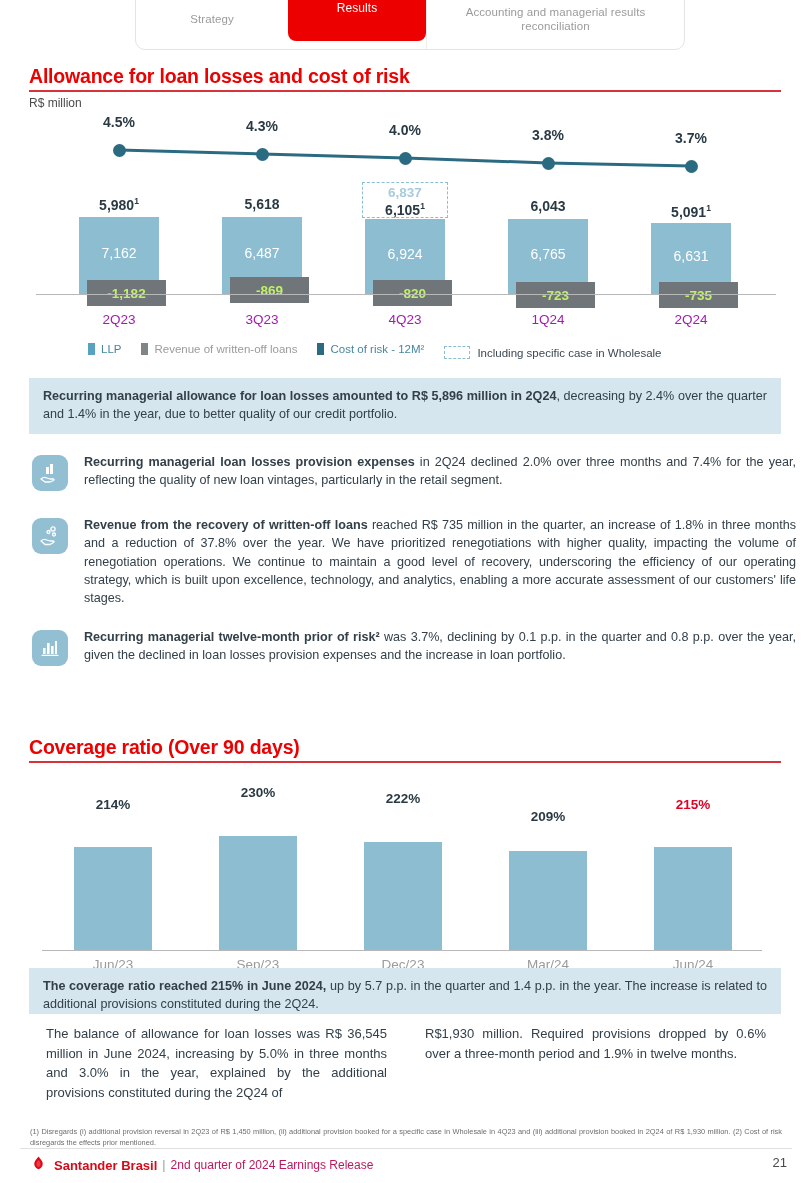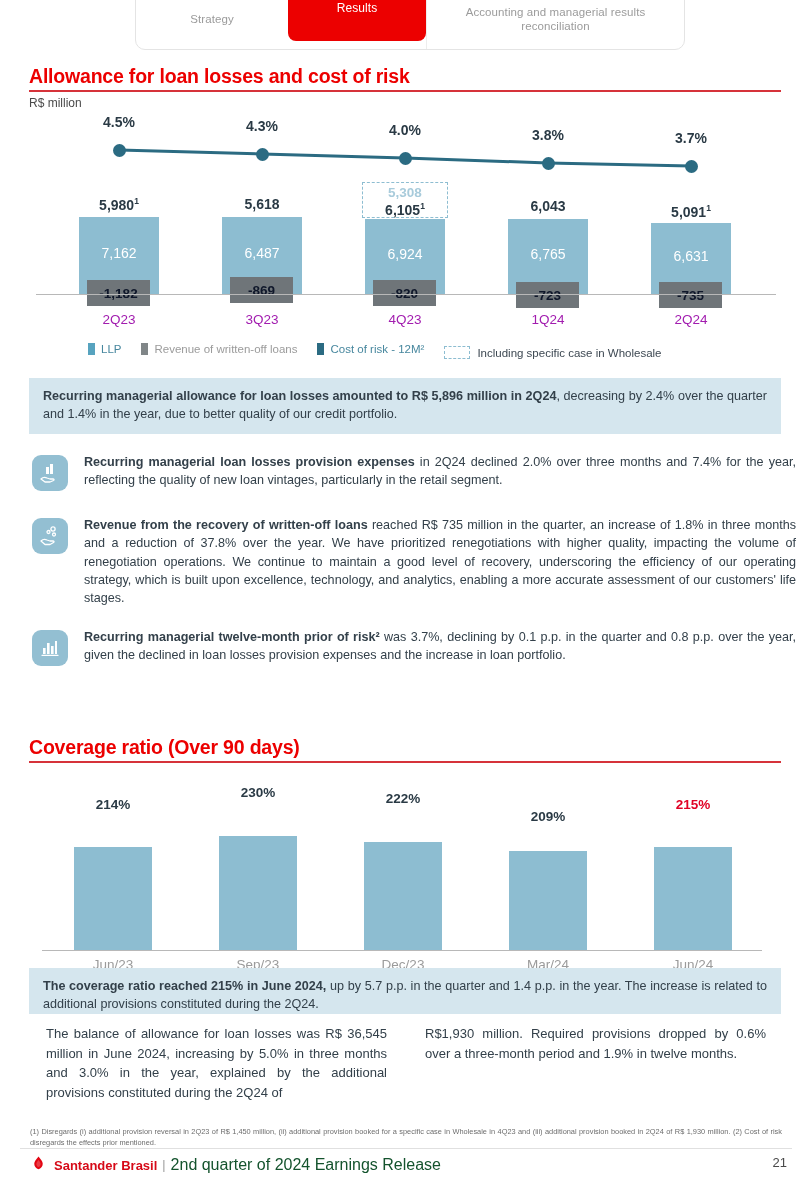--- a/index.html
+++ b/index.html
@@ -101,23 +101,23 @@
   .bar-top-label sup { font-size: 8.5px; vertical-align: super; }
   .bar-inner-label {
     position: absolute;
     width: 80px;
     text-align: center;
     font-size: 14px; color: #ffffff; font-weight: normal;
   }
   .bar-rec {
     position: absolute;
     left: 50%; margin-left: -32px;
-    width: 63px; height: 26px;
+    width: 79px; height: 26px;
     background: #6f7579;
-    color: #0f172a;
+    color: #bef264;
     font-size: 13.5px; font-weight: bold;
     display: flex; align-items: center; justify-content: center;
   }
   .axis-line {
     position: absolute;
     height: 1px; background: #b8b8b8;
   }
   .cat-label {
     position: absolute;
     width: 100%; text-align: center;
@@ -220,21 +220,21 @@
   }
   .footer-rule { position: absolute; left: 20px; top: 1148px; width: 772px; height: 1px; background: #e0e0e0; }
   .footer {
     position: absolute; left: 30px; top: 1155px;
     display: flex; align-items: center;
     font-size: 12.5px;
   }
   .flame { margin-right: 7px; }
   .brand { color: #d60a18; font-weight: bold; font-size: 13px; }
   .divider-bar { color: #9b9b9b; margin: 0 5px; font-weight: 300; }
-  .footer-sub { color: #14532d; font-size: 16px; }
+  .footer-sub { color: #be185d; font-size: 12px; }
   .pageno {
     position: absolute; right: 24px; top: 1155px;
     font-size: 13px; color: #4a4a4a;
   }
 </style>
 </head>
 <body>
 
 <div class="page">
 
@@ -284,21 +284,21 @@
       <div class="bar-rec" style="top:165px;">
           <span>-869</span>
         </div>
       <div class="cat-label" style="top:200px;">3Q23</div>
     </div>
 
     <div class="cat-col" style="left:340px;">
       <div class="pct-line-label" style="top:10px;">4.0%</div>
       <div class="dot" style="top:40px;"></div>
       <div class="dashed-box" style="top:70px; height:36px;"></div>
-      <div class="dashed-val" style="top:73px;">5,308</div>
+      <div class="dashed-val" style="top:73px;">6,837</div>
       <div class="bar-top-label" style="top:89px;"><span>6,105</span><sup>1</sup></div>
       <div class="bar-llp" style="top:107px; height:75px; left:50%; margin-left:-40px;">
         <div class="bar-inner-label" style="top:27px;">6,924</div>
       </div>
       <div class="bar-rec" style="top:168px;">
           <span>-820</span>
         </div>
       <div class="cat-label" style="top:200px;">4Q23</div>
     </div>
 

